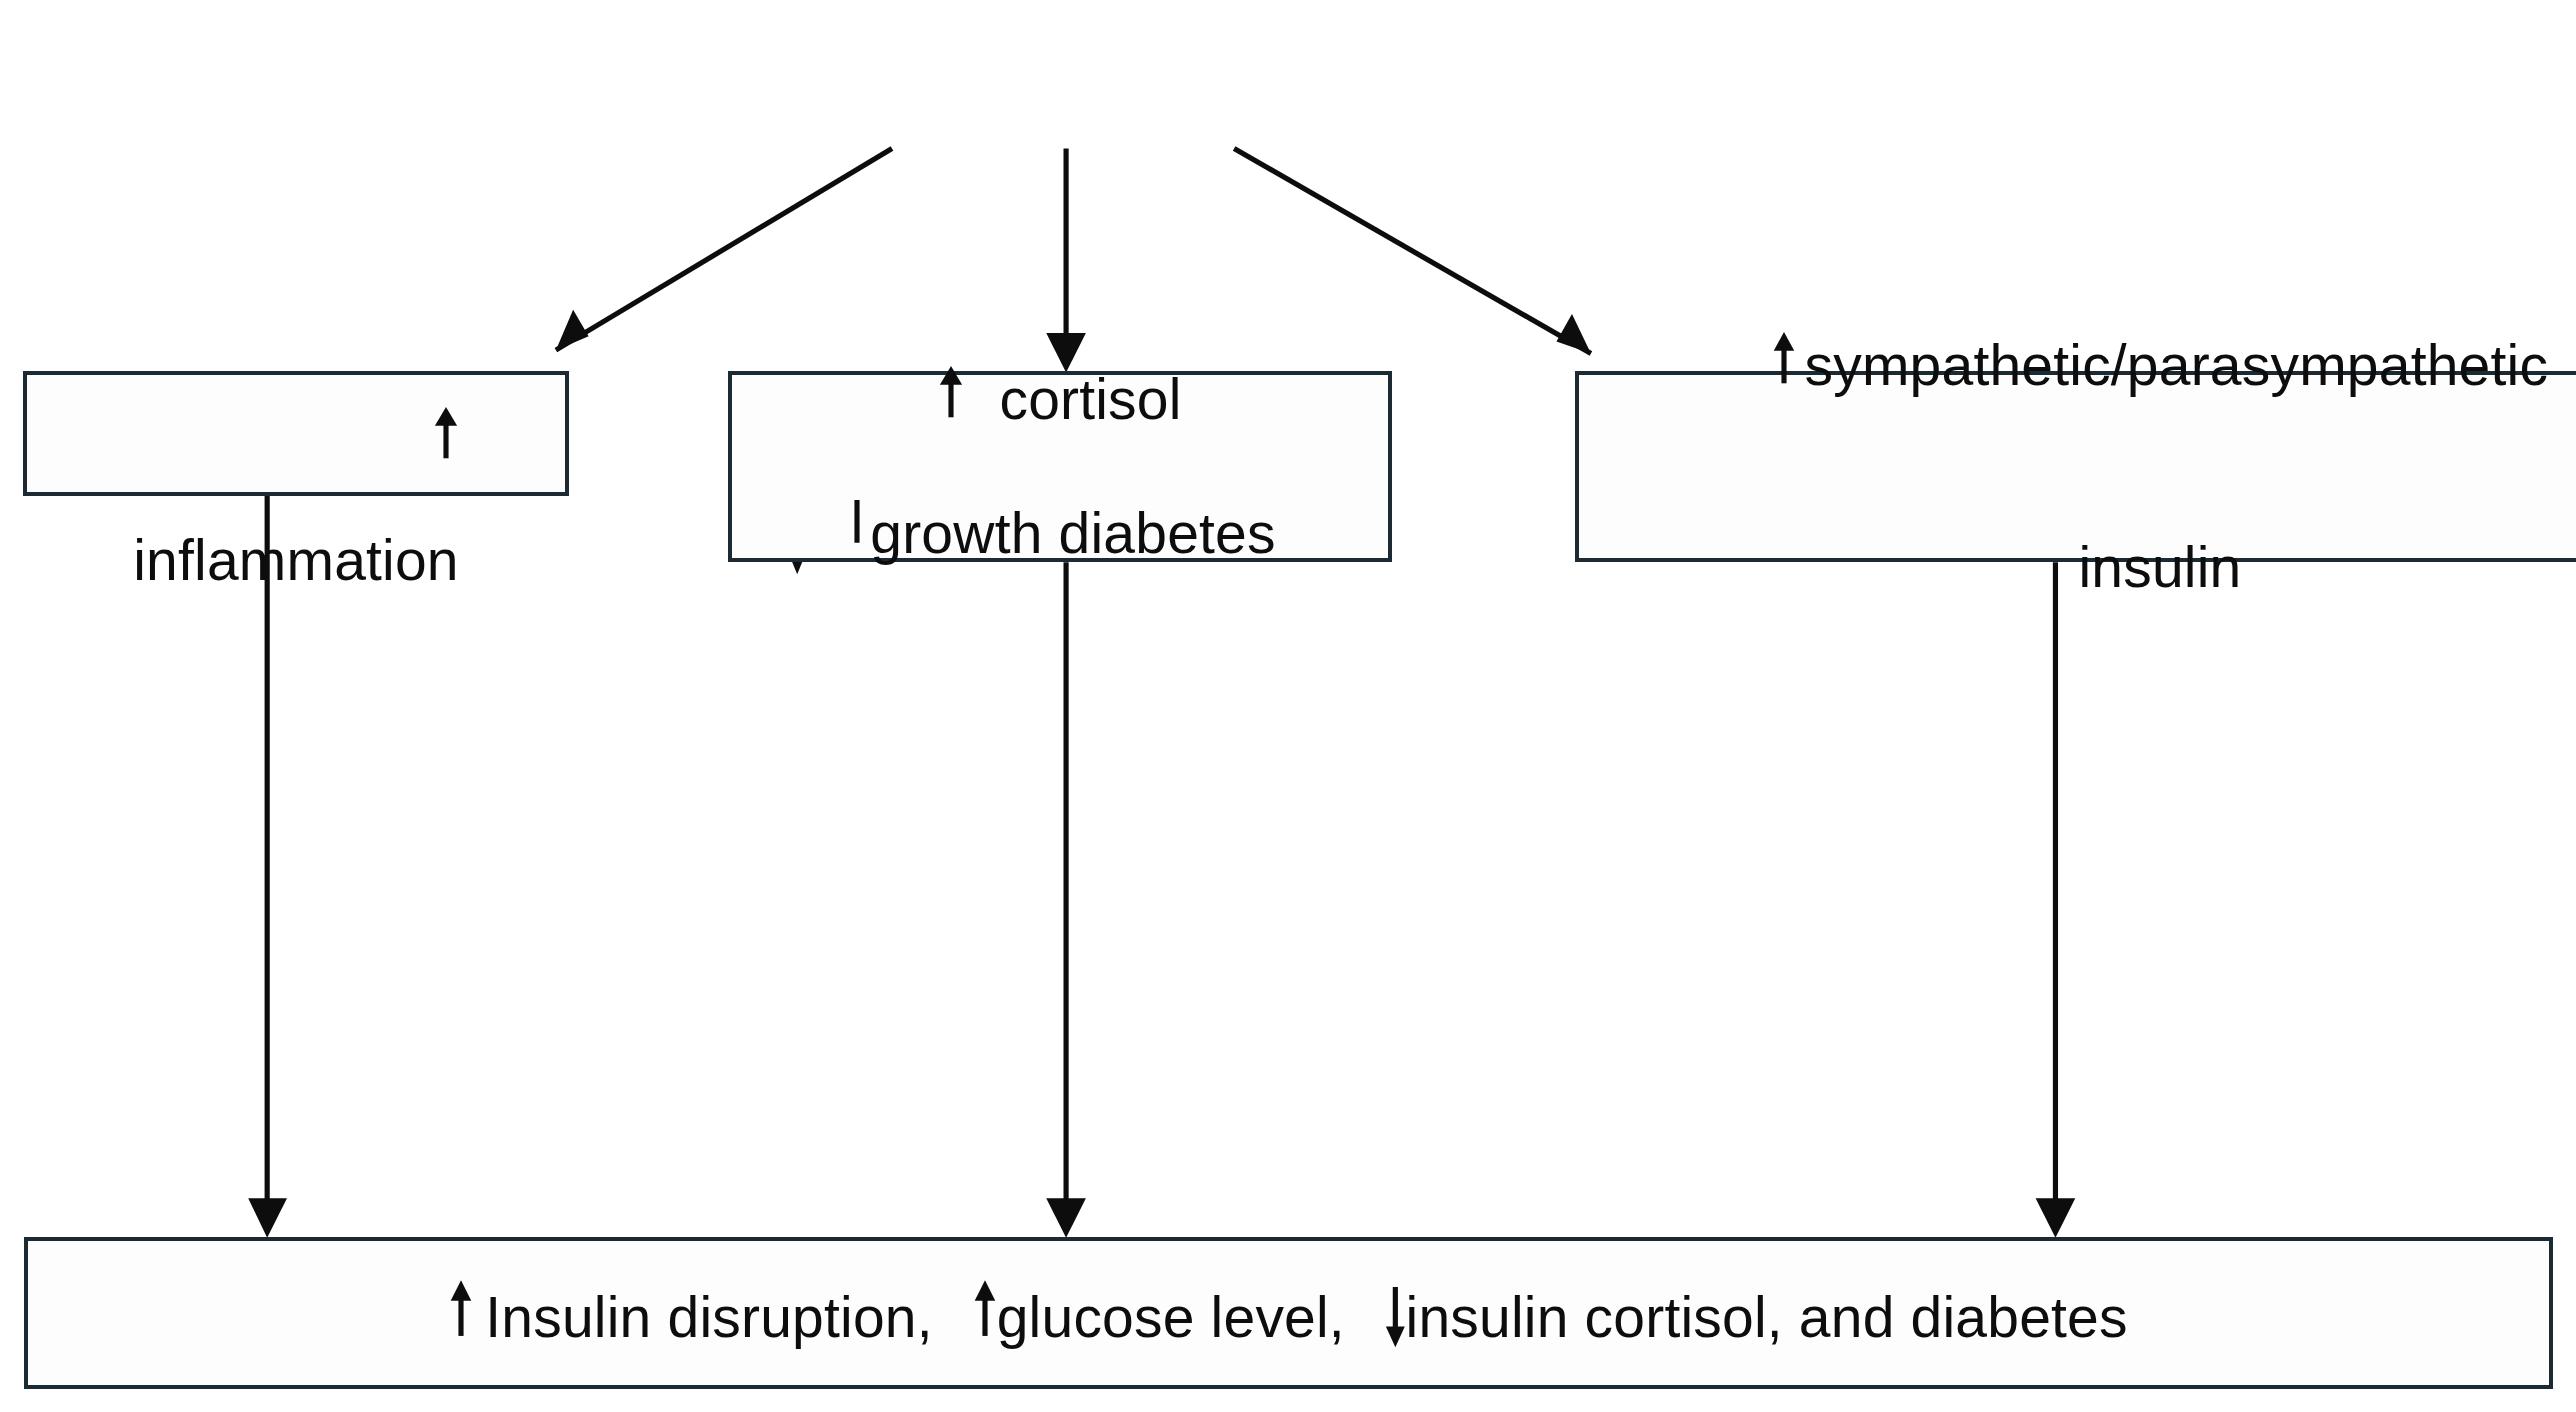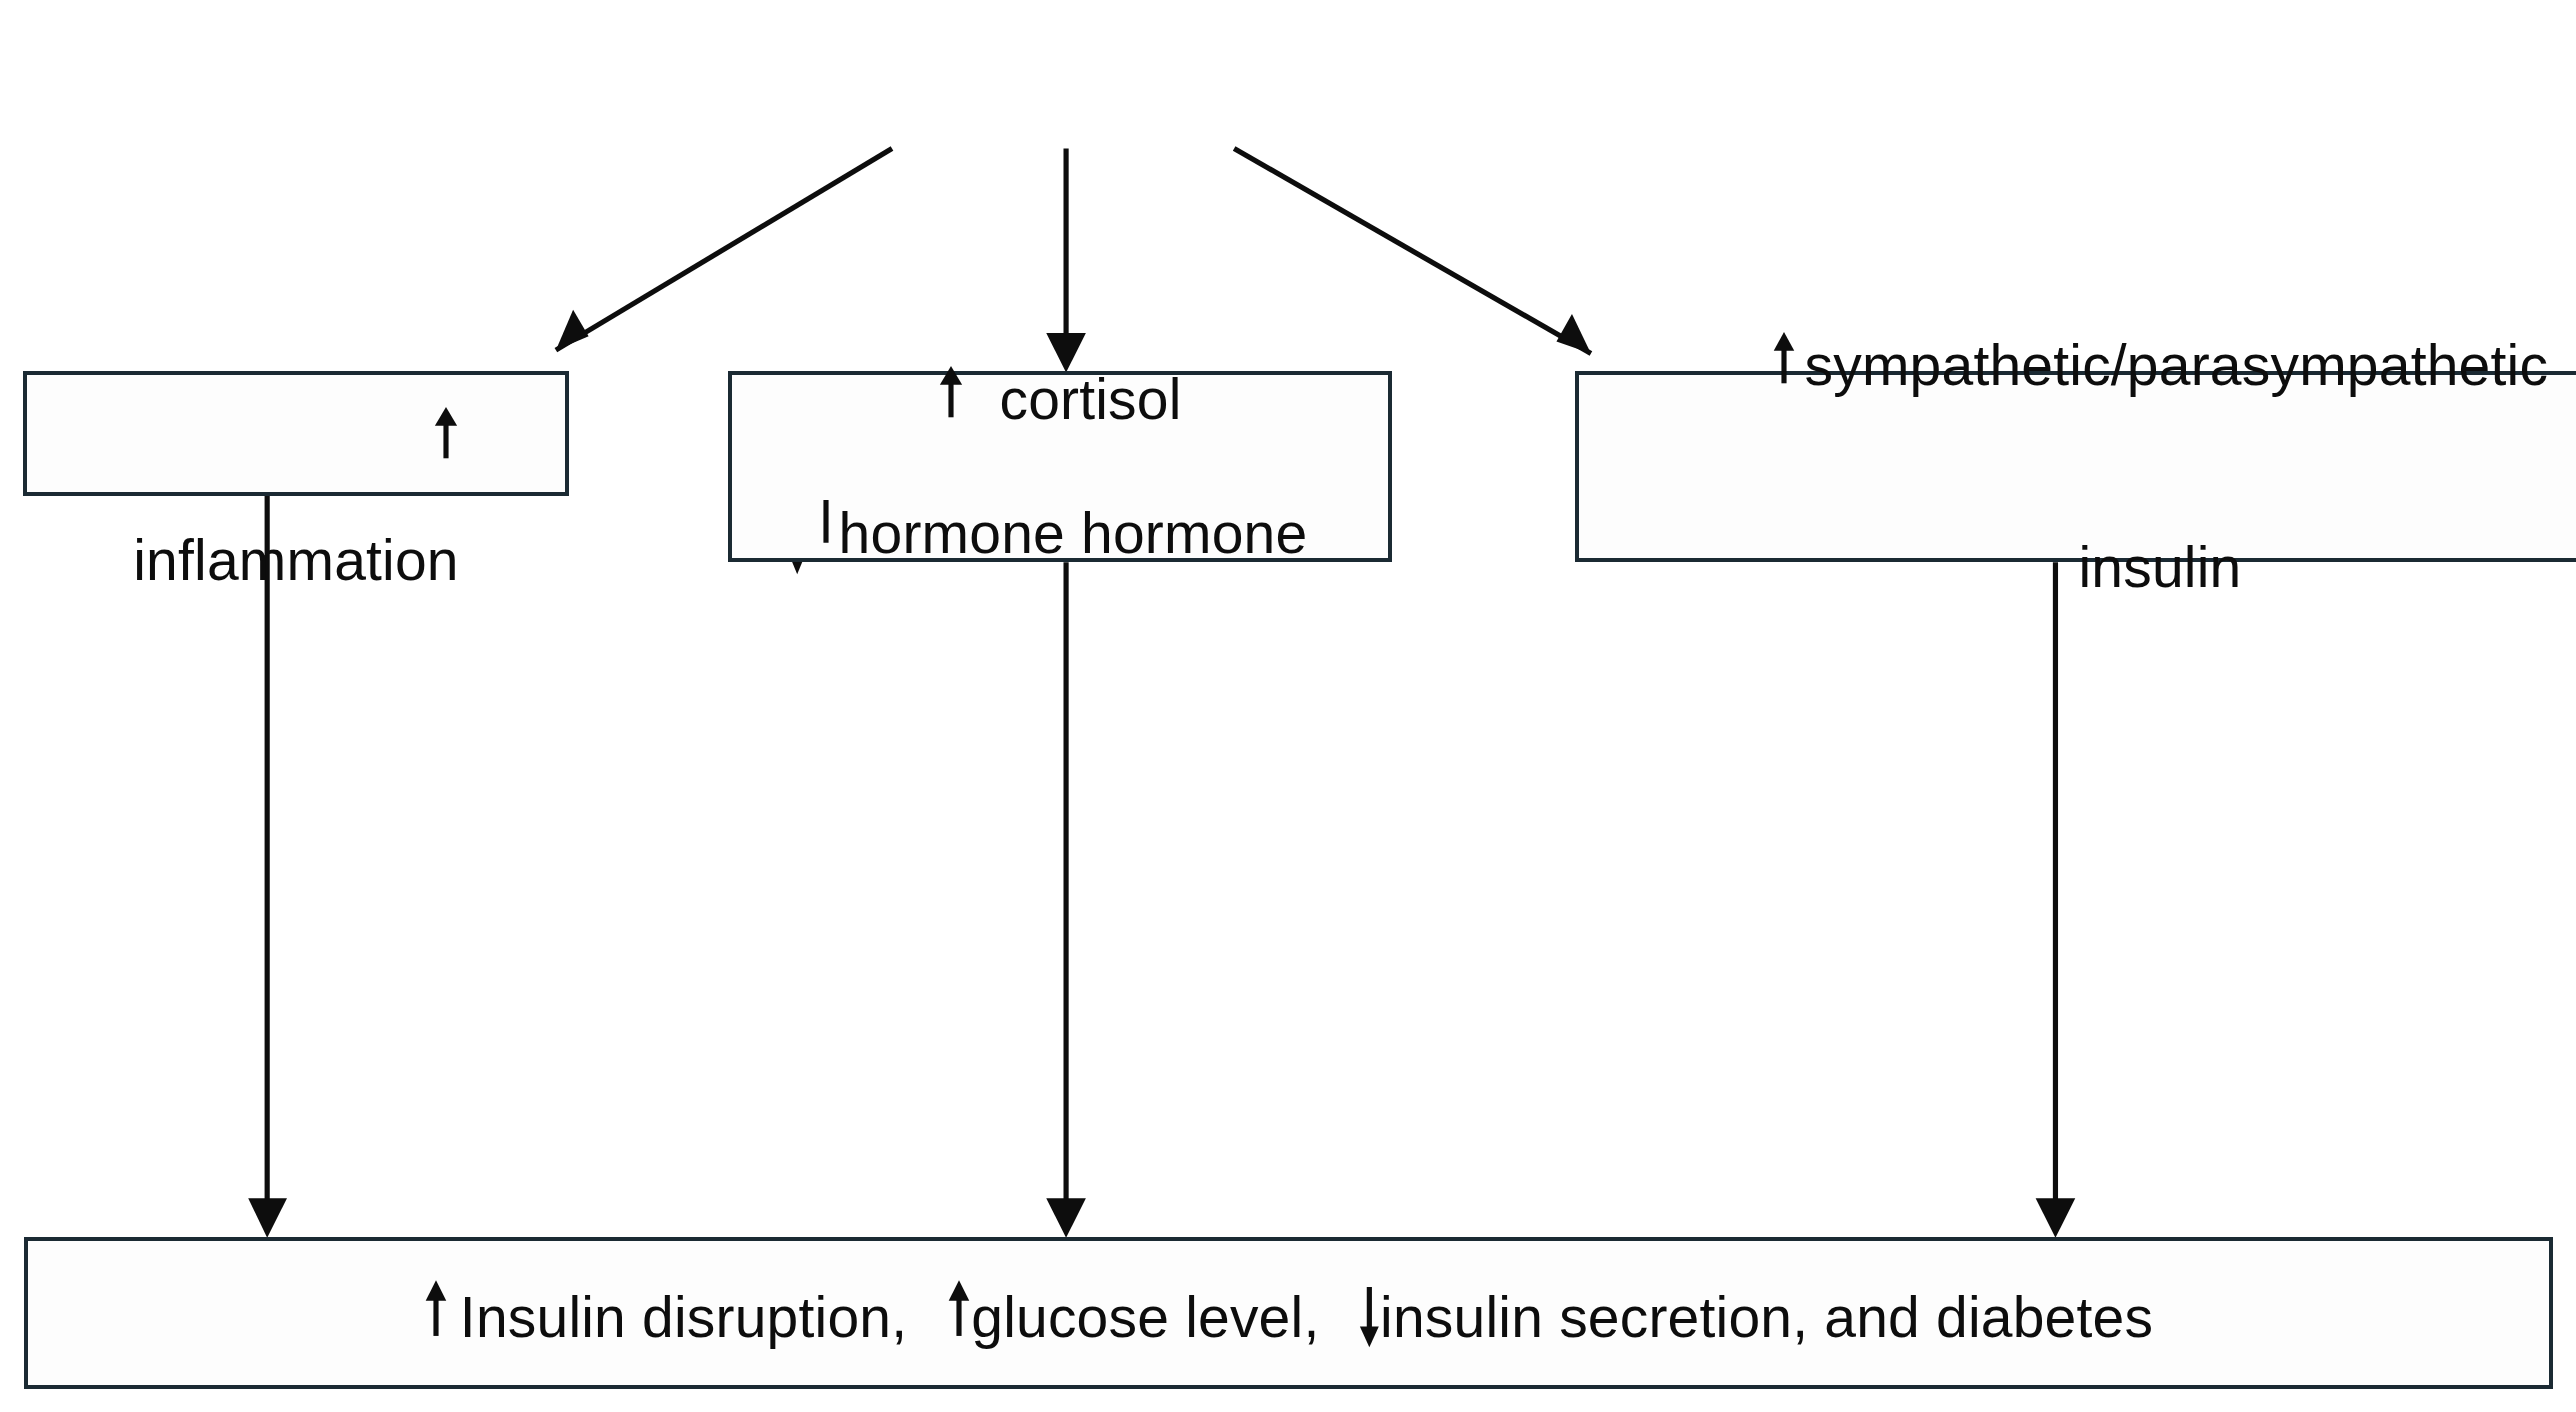--- a/index.html
+++ b/index.html
@@ -134,21 +134,21 @@
             <polygon points="15,0 28,22 2,22" fill="#0d0d0d"></polygon>
           </svg>
         </span>
         <span style="display:inline-block;width:19px;"></span><span>cortisol</span>
       </span>
       <span style="display:block; white-space:nowrap;">
         <span class="tarrow" style="width:26px;">
           <svg width="26" height="53" viewBox="0 0 30 62" xmlns="http://www.w3.org/2000/svg">
             <rect x="12" y="0" width="6" height="50" fill="#0d0d0d"></rect>
           </svg>
-        </span><span>hormone hormone</span>
+        </span><span>growth diabetes</span>
       </span>
     </span>
   </div>
 
   <div class="node" id="node-symp">
     <span class="node-label">
       <span style="display:block; white-space:nowrap;">
         <span class="tarrow">
           <svg width="24" height="53" viewBox="0 0 28 62" xmlns="http://www.w3.org/2000/svg">
             <rect x="11" y="12" width="6" height="48" fill="#0d0d0d"></rect>
@@ -172,18 +172,18 @@
       </span><span style="display:inline-block;width:12px;"></span><span>Insulin disruption,</span><span style="display:inline-block;width:40px;"></span><span class="tarrow">
         <svg width="24" height="57" viewBox="0 0 28 66" xmlns="http://www.w3.org/2000/svg">
           <rect x="11" y="13" width="6" height="52" fill="#0d0d0d"></rect>
           <polygon points="14,0 26,24 2,24" fill="#0d0d0d"></polygon>
         </svg>
       </span><span>glucose level,</span><span style="display:inline-block;width:40px;"></span><span class="tarrow" style="top:12px;">
         <svg width="20.7" height="62" viewBox="0 0 24 72" xmlns="http://www.w3.org/2000/svg">
           <rect x="9" y="0" width="6" height="50" fill="#0d0d0d"></rect>
           <polygon points="12,70 1,46 23,46" fill="#0d0d0d"></polygon>
         </svg>
-      </span><span>insulin secretion, and diabetes</span>
+      </span><span>insulin cortisol, and diabetes</span>
     </span>
   </div>
 
 </div>
 
 
 </body></html>

